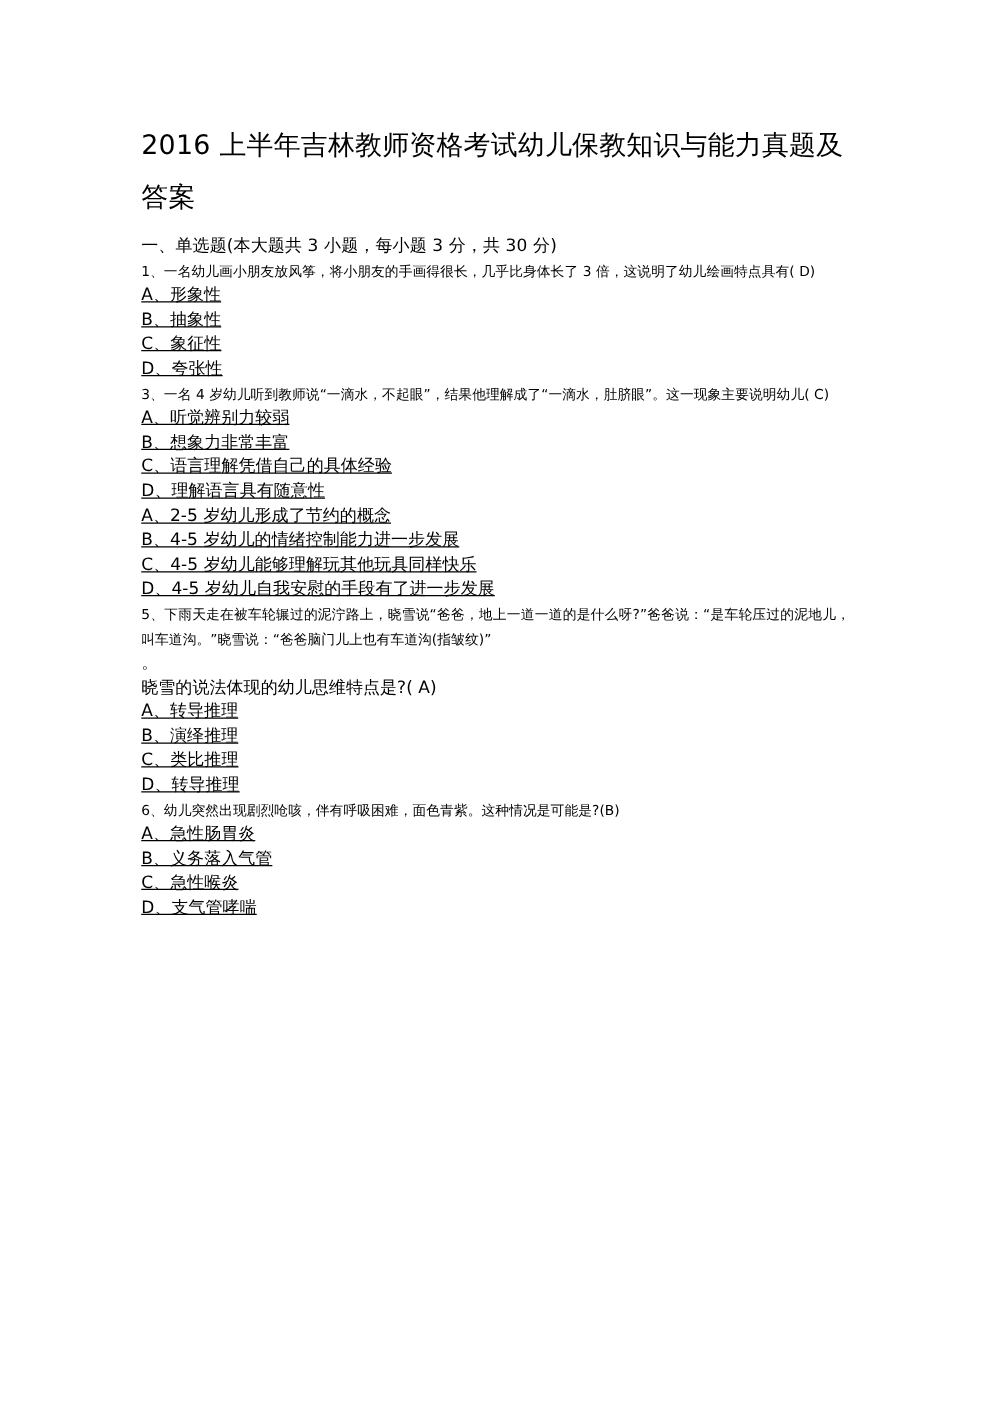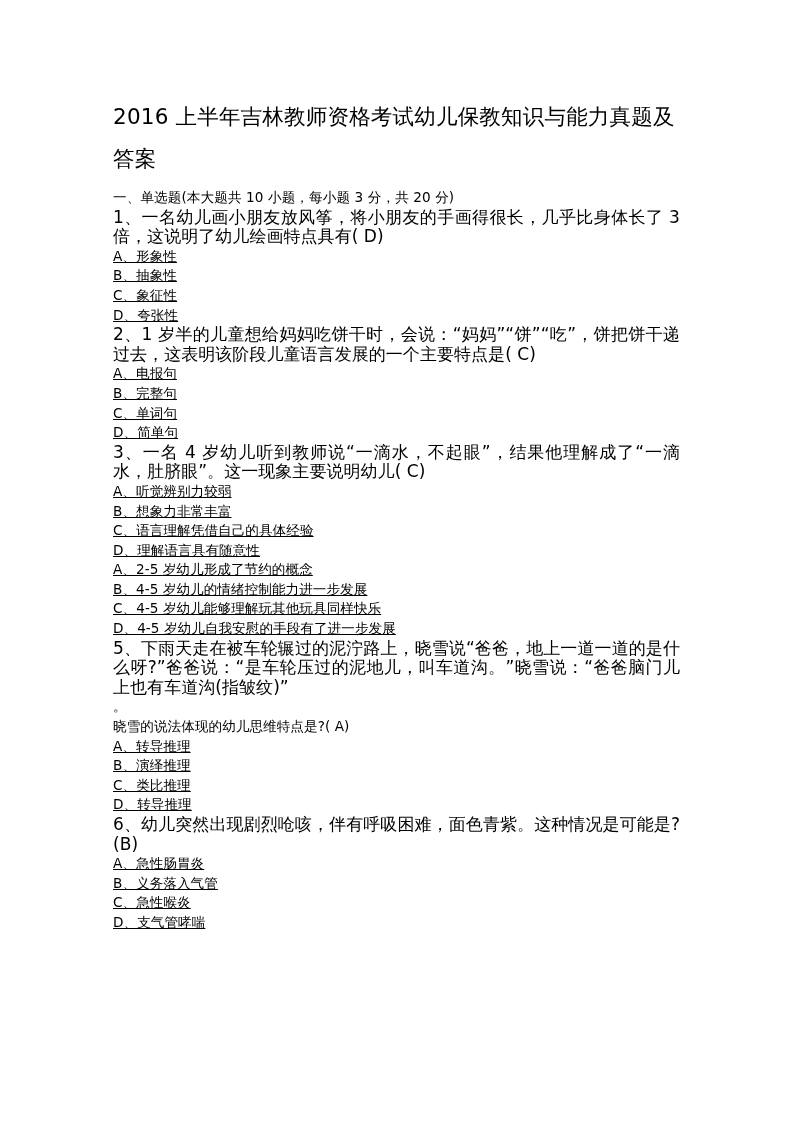--- a/index.html
+++ b/index.html
@@ -33,21 +33,21 @@
   .section-heading {
     font-size: 13.6px;
     line-height: 19.6px;
     margin: 8px 0 0 0;
     letter-spacing: 0.1px;
   }
   .q-block {
     margin: 0;
   }
   .q-stem {
-    font-size: 17px;
+    font-size: 11px;
     line-height: 19.6px;
     margin: 0;
     text-align: justify;
     text-justify: inter-ideograph;
     letter-spacing: 0.05px;
   }
   .q-option {
     font-size: 13.6px;
     line-height: 19.6px;
     margin: 0;
@@ -61,37 +61,30 @@
     letter-spacing: 0.05px;
   }
 </style>
 </head>
 <body>
 
 <div class="page">
 
   <h1 class="doc-title">2016 上半年吉林教师资格考试幼儿保教知识与能力真题及答案</h1>
 
-  <p class="section-heading">一、单选题(本大题共 10 小题，每小题 3 分，共 20 分)</p>
+  <p class="section-heading">一、单选题(本大题共 3 小题，每小题 3 分，共 30 分)</p>
 
   <div class="q-block">
     <p class="q-stem">1、一名幼儿画小朋友放风筝，将小朋友的手画得很长，几乎比身体长了 3 倍，这说明了幼儿绘画特点具有( D)</p>
     <p class="q-option">A、形象性</p>
     <p class="q-option">B、抽象性</p>
     <p class="q-option">C、象征性</p>
     <p class="q-option">D、夸张性</p>
   </div>
 
-  <div class="q-block">
-    <p class="q-stem">2、1 岁半的儿童想给妈妈吃饼干时，会说：“妈妈”“饼”“吃”，饼把饼干递过去，这表明该阶段儿童语言发展的一个主要特点是( C)</p>
-    <p class="q-option">A、电报句</p>
-    <p class="q-option">B、完整句</p>
-    <p class="q-option">C、单词句</p>
-    <p class="q-option">D、简单句</p>
-  </div>
 
   <div class="q-block">
     <p class="q-stem">3、一名 4 岁幼儿听到教师说“一滴水，不起眼”，结果他理解成了“一滴水，肚脐眼”。这一现象主要说明幼儿( C)</p>
     <p class="q-option">A、听觉辨别力较弱</p>
     <p class="q-option">B、想象力非常丰富</p>
     <p class="q-option">C、语言理解凭借自己的具体经验</p>
     <p class="q-option">D、理解语言具有随意性</p>
   </div>
 
   <div class="q-block">

